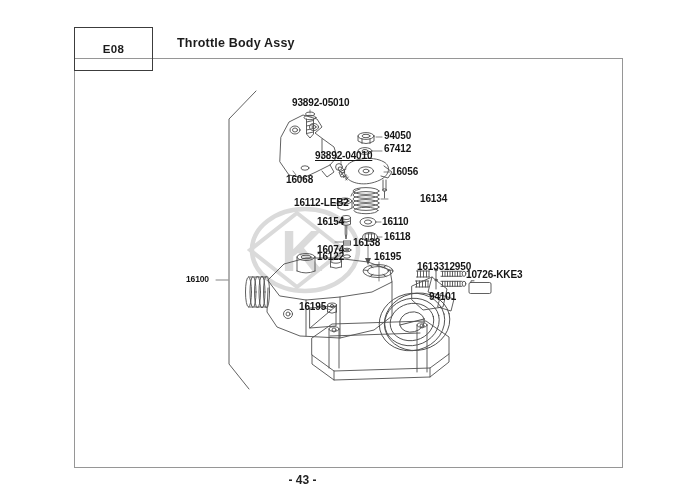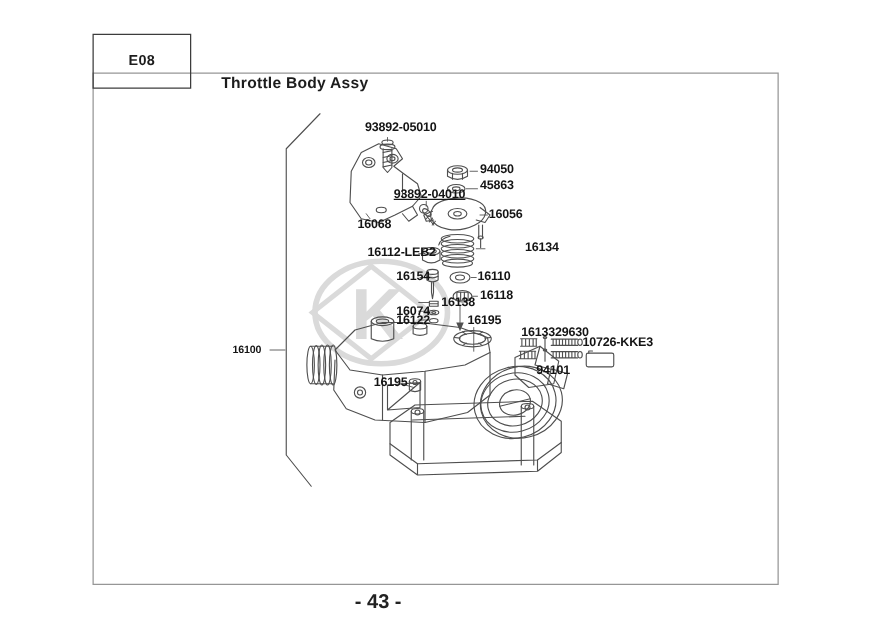--- a/index.html
+++ b/index.html
@@ -10,31 +10,30 @@
   
   .code-box{
     position:absolute;left:74px;top:27px;width:79px;height:44px;
     border:1px solid #3c3c3c;box-sizing:border-box;
     display:flex;align-items:center;justify-content:center;
   }
   .code-box span{font-size:11.5px;font-weight:bold;color:#1c1c1c;letter-spacing:.3px;}
   .page-title{
     position:absolute;left:177px;top:36px;font-size:12.5px;font-weight:bold;color:#1c1c1c;
     letter-spacing:.2px;
-    margin-top:23px;
   }
   
   .frame{
     position:absolute;left:74px;top:58px;width:549px;height:410px;
     border:1px solid var(--border,#969696);box-sizing:border-box;background:transparent;
   }
   
   .page-number{
     position:absolute;left:0;top:473px;width:605px;text-align:center;
-    font-size:16px;font-weight:bold;color:#222;
+    font-size:12px;font-weight:bold;color:#222;
   }
   
   .watermark{position:absolute;left:0;top:0;width:700px;height:495px;pointer-events:none;}
   .wm-text{
     position:absolute;left:256px;top:297px;font-size:31px;font-weight:900;
     color:var(--watermark,#dadada);letter-spacing:7px;transform:scaleY(1.02);
     font-family:"Liberation Sans",sans-serif;
   }
   
   #diagram{position:absolute;left:0;top:0;}
@@ -267,32 +266,32 @@
     <circle cx="334" cy="330" r="2"></circle>
     <ellipse cx="422" cy="325" rx="5" ry="2.2"></ellipse>
     <path d="M417,325 V372 M427,325 V372"></path>
     <circle cx="422" cy="326" r="2"></circle>
   </g>
 </svg>
 
 <div id="labels-layer">
     <div class="part-label" style="left: 292px; top: 99px;">93892-05010</div>
     <div class="part-label" style="left: 384px; top: 132px; text-align: right;">94050</div>
-    <div class="part-label" style="left: 384px; top: 145px;">45863</div>
+    <div class="part-label" style="left: 384px; top: 145px;">67412</div>
     <div class="part-label" style="left: 315px; top: 152px; text-decoration: underline;">93892-04010</div>
     <div class="part-label" style="left: 286px; top: 176px;">16068</div>
     <div class="part-label" style="left: 391px; top: 168px;">16056</div>
     <div class="part-label" style="left: 294px; top: 199px;">16112-LEB2</div>
     <div class="part-label" style="left: 389px; top: 195px; margin-left: 31px;">16134</div>
     <div class="part-label" style="left: 317px; top: 218px;">16154</div>
     <div class="part-label" style="left: 382px; top: 218px;">16110</div>
     <div class="part-label" style="left: 384px; top: 233px;">16118</div>
     <div class="part-label" style="left: 317px; top: 239px; margin-left: 36px;">16138</div>
     <div class="part-label" style="left: 317px; top: 246px;">16074</div>
     <div class="part-label" style="left: 317px; top: 253px;">16122</div>
     <div class="part-label" style="left: 374px; top: 253px;">16195</div>
     <div class="part-label" style="left: 417px; top: 263px;">16133</div>
-    <div class="part-label" style="left: 444px; top: 263px;">29630</div>
+    <div class="part-label" style="left: 444px; top: 263px;">12950</div>
     <div class="part-label" style="left: 466px; top: 271px;">10726-KKE3</div>
     <div class="part-label" style="left: 429px; top: 293px;">94101</div>
     <div class="part-label big" style="left: 186px; top: 275px;">16100</div>
     <div class="part-label" style="left: 299px; top: 303px;">16195</div>
   </div>
 
 </body></html>

